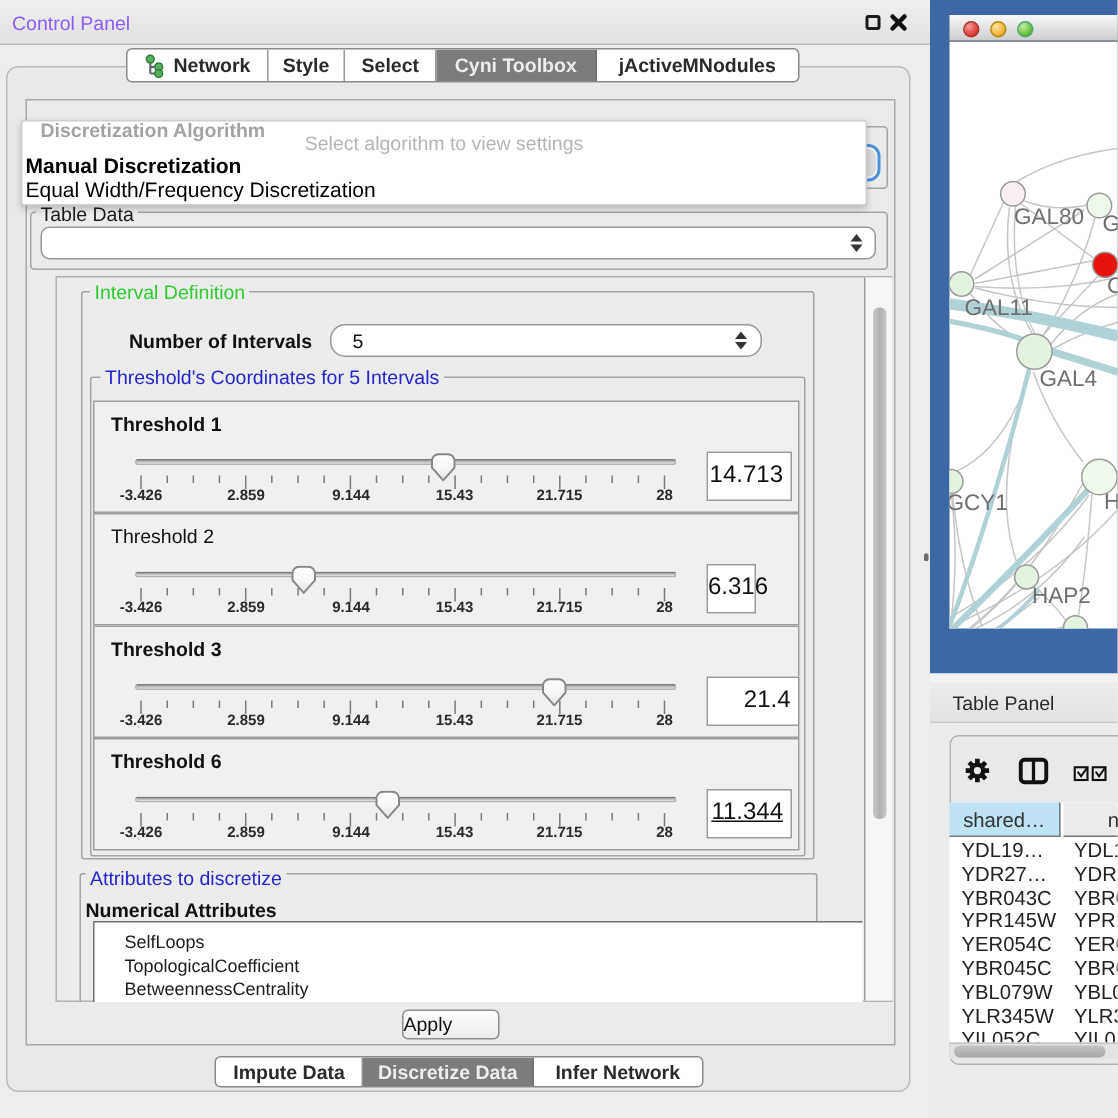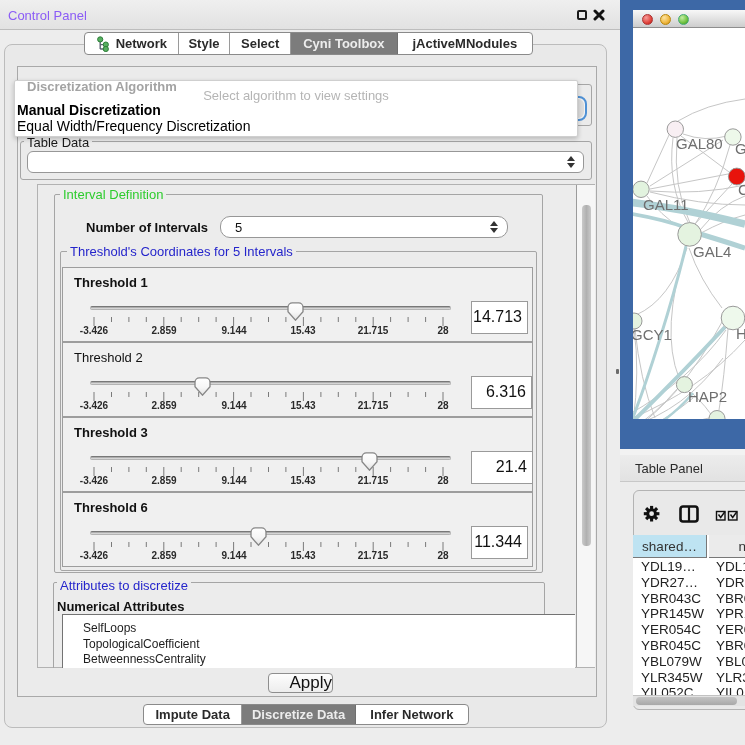--- a/index.html
+++ b/index.html
@@ -139,21 +139,21 @@
       <svg style="position:absolute;left:130.7px;top:34px;" width="17" height="19" viewBox="0 0 17 19">
 <path d="M1 5.2 A4.4 4.4 0 0 1 5.4 0.8 H11.6 A4.4 4.4 0 0 1 16 5.2 V9.8 L8.5 18.2 L1 9.8 Z" fill="url(#thg2)" stroke="#868686" stroke-width="1.3"></path>
 <defs>
           <linearGradient id="thg2" x1="0" y1="0" x2="0" y2="1">
 <stop offset="0" stop-color="#ffffff"></stop>
             <stop offset="0.55" stop-color="#f6f6f6"></stop>
             <stop offset="1" stop-color="#e2e2e2"></stop>
           </linearGradient>
         </defs>
       </svg>
-      <div style="position:absolute;left:408px;top:33px;width:61px;height:33px;background:#fff;border:1.5px solid #9a9a9a;font-size:16px;color:#111;text-align:right;line-height:30px;padding-right:5px;">6.316</div>
+      <div style="position:absolute;left:408px;top:33px;width:33px;height:33px;background:#fff;border:1.5px solid #9a9a9a;font-size:16px;color:#111;text-align:right;line-height:30px;padding-right:5px;">6.316</div>
     </div>
 <div class="abs" style="left:62px;top:417px;width:471px;height:75px;background:#f0f0f0;border:1px solid #9d9d9d;">
       <div style="position:absolute;left:11px;top:7px;font-size:13px;font-weight:bold;color:#111;">Threshold 3</div>
       <div style="position:absolute;left:27px;top:38px;width:361px;height:4px;border-radius:2px;background:linear-gradient(#9a9a9a,#e8e8e8);border:1px solid #b3b3b3;border-top-color:#787878;"></div>
       <svg style="position:absolute;left:0;top:0;" width="471" height="75">
         <line x1="31.0" y1="49" x2="31.0" y2="58.0" stroke="#7a7a7a" stroke-width="1"></line>
         <line x1="48.5" y1="49" x2="48.5" y2="54.0" stroke="#7a7a7a" stroke-width="1"></line>
         <line x1="65.9" y1="49" x2="65.9" y2="54.0" stroke="#7a7a7a" stroke-width="1"></line>
         <line x1="83.3" y1="49" x2="83.3" y2="54.0" stroke="#7a7a7a" stroke-width="1"></line>
         <line x1="100.8" y1="49" x2="100.8" y2="58.0" stroke="#7a7a7a" stroke-width="1"></line>
@@ -227,33 +227,33 @@
       <svg style="position:absolute;left:186.5px;top:34px;" width="17" height="19" viewBox="0 0 17 19">
 <path d="M1 5.2 A4.4 4.4 0 0 1 5.4 0.8 H11.6 A4.4 4.4 0 0 1 16 5.2 V9.8 L8.5 18.2 L1 9.8 Z" fill="url(#thg4)" stroke="#868686" stroke-width="1.3"></path>
 <defs>
           <linearGradient id="thg4" x1="0" y1="0" x2="0" y2="1">
 <stop offset="0" stop-color="#ffffff"></stop>
             <stop offset="0.55" stop-color="#f6f6f6"></stop>
             <stop offset="1" stop-color="#e2e2e2"></stop>
           </linearGradient>
         </defs>
       </svg>
-      <div style="position:absolute;left:408px;top:33px;width:57px;height:33px;background:#fff;border:1.5px solid #9a9a9a;font-size:16px;color:#111;text-align:right;line-height:30px;padding-right:5px;">11.344</div>
+      <div style="position:absolute;left:408px;top:33px;width:57px;height:33px;background:#fff;border:1.5px solid #9a9a9a;font-size:16px;color:#111;text-align:right;line-height:30px;padding-right:5px;text-decoration:underline;">11.344</div>
     </div>
 <div class="abs" style="left:38px;top:580px;width:537px;height:88px;overflow:hidden;">
 <div style="position:absolute;left:15px;top:2px;width:492px;height:100px;border:1px solid #a5a5a5;border-radius:2px;"></div>
 <div style="position:absolute;left:19px;top:19px;font-size:13px;font-weight:bold;color:#111;">Numerical Attributes</div>
 <div style="position:absolute;left:24px;top:34px;width:556px;height:56px;background:#fff;border:1px solid #737373;">
 <div style="position:absolute;left:20px;top:6px;font-size:12px;color:#1d1d1d;line-height:15.5px;">SelfLoops<br>TopologicalCoefficient<br>BetweennessCentrality<br>ClusteringCoefficient</div>
 <div style="position:absolute;right:2px;top:1px;width:10px;height:54px;background:#efefef;"></div>
 <div style="position:absolute;right:2px;top:3px;width:9px;height:31px;background:#ababab;border-radius:5px;"></div>
 </div>
 </div>
 <div class="abs" style="left:57px;top:578px;padding:0 3px;background:#ececec;font-size:13px;color:#2525cb;line-height:15px;">Attributes to discretize</div>
-<div class="abs" style="left:268px;top:673px;width:65px;height:20px;background:linear-gradient(#fdfdfd,#ededed);border:1px solid #8e8e8e;border-radius:4px;font-size:17px;color:#111;text-align:right;line-height:18px;">Apply</div>
+<div class="abs" style="left:268px;top:673px;width:65px;height:20px;background:linear-gradient(#fdfdfd,#ededed);border:1px solid #8e8e8e;border-radius:4px;font-size:13px;color:#111;text-align:left;line-height:18px;">Apply</div>
 <div class="seg" style="left:143px;top:704px;width:326px;height:21px;">
 <div style="width:99px;">Impute Data</div>
 <div class="sel" style="width:114px;">Discretize Data</div>
 <div style="width:113px;">Infer Network</div>
 </div>
 <div class="abs" style="left:616px;top:369px;width:3px;height:5px;background:#6b6b6b;border-radius:1px;"></div>
 <div class="abs" style="left:14px;top:80px;width:564px;height:57px;background:#fff;border:1px solid #cfcfcf;border-radius:2px;box-shadow:0 2px 5px rgba(0,0,0,0.22);">
 <div style="position:absolute;left:12px;top:-2px;font-size:13px;font-weight:bold;color:#a3a3a3;">Discretization Algorithm</div>
 <div style="position:absolute;left:0;top:7px;width:100%;text-align:center;font-size:13px;color:#b5b5b5;">Select algorithm to view settings</div>
 <div style="position:absolute;left:2px;top:21px;font-size:14px;font-weight:bold;color:#000;">Manual Discretization</div>

